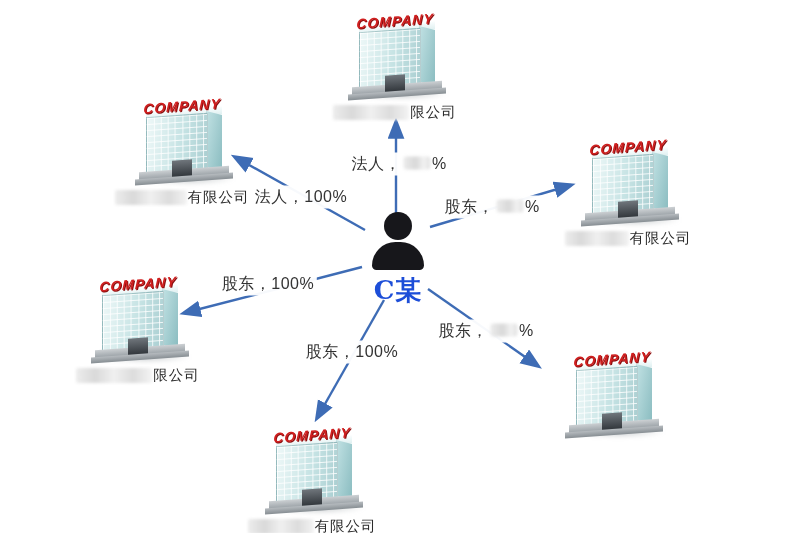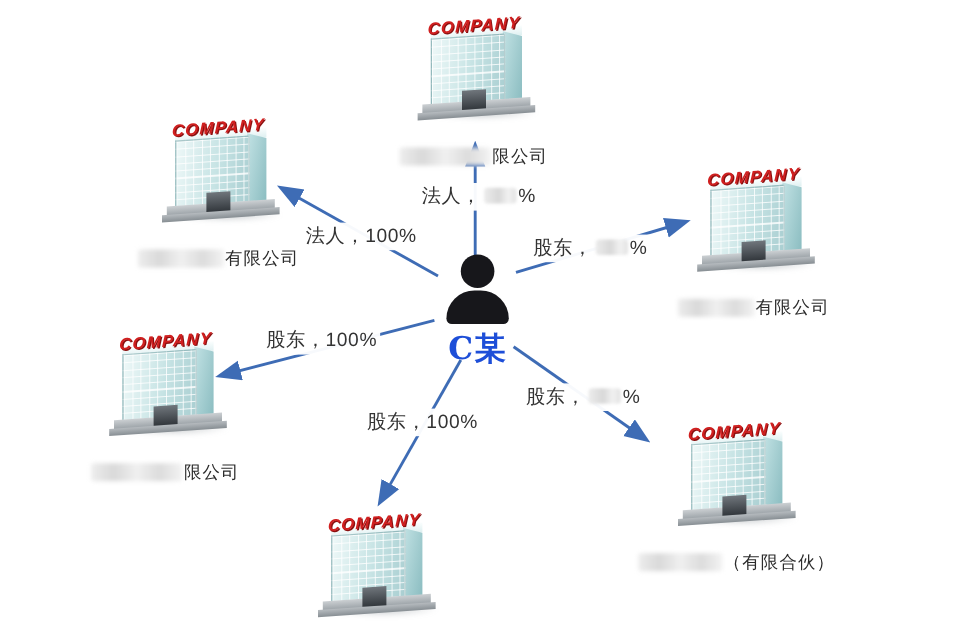--- a/index.html
+++ b/index.html
@@ -32,21 +32,21 @@
          background:linear-gradient(#fbfefe,#dff0f1);transform:skewY(-4deg);}
   .b-base{position:absolute;left:9px;top:72px;width:90px;height:8px;
           background:linear-gradient(#ccd0d3,#9aa1a6);transform:skewY(-4deg);z-index:2;}
   .b-base2{position:absolute;left:5px;top:79px;width:98px;height:6px;
            background:linear-gradient(#b6bbbf,#878e93);transform:skewY(-4deg);z-index:2;}
   .b-door{position:absolute;left:42px;top:63px;width:20px;height:16px;
           background:linear-gradient(#70767c,#33383d);transform:skewY(-4deg);z-index:3;}
   .b-sign{position:absolute;left:4px;top:1px;width:96px;z-index:4;text-align:center;
           color:#d01f1f;font-weight:bold;font-style:italic;font-size:14px;letter-spacing:1px;
           transform:rotate(-4deg) skewX(-6deg);text-shadow:1px 1px 0 #8a1010;}
-  .company-name{margin-top:21px;font-size:14.5px;letter-spacing:1px;white-space:nowrap;}
+  .company-name{margin-top:3px;font-size:14.5px;letter-spacing:1px;white-space:nowrap;}
   .name-mask{display:inline-block;height:15px;border-radius:2px;margin-right:1px;
              background:linear-gradient(90deg,#ededed 0%,#d9d9d9 25%,#f0f0f0 50%,#dcdcdc 75%,#f3f3f3 100%);
              filter:blur(1.6px);vertical-align:-3px;}
   
   .person{position:absolute;left:355px;top:212px;width:86px;text-align:center;z-index:2;}
   .p-head{width:28px;height:28px;border-radius:50%;background:#17171b;margin:0 auto 2px auto;}
   .p-body{width:52px;height:28px;background:#17171b;border-radius:26px 26px 5px 5px;margin:0 auto;}
   .p-name{margin-top:3px;font-size:26px;font-weight:bold;color:#1d4ed8;
           font-family:"DejaVu Serif","Liberation Serif",serif;letter-spacing:1px;}
 </style>
@@ -143,21 +143,20 @@
     <div class="building">
       <div class="b-shadow"></div>
       <div class="b-top"></div>
       <div class="b-side"></div>
       <div class="b-front"></div>
       <div class="b-base"></div>
       <div class="b-base2"></div>
       <div class="b-door"></div>
       <div class="b-sign">COMPANY</div>
     </div>
-    <div class="company-name"><span class="name-mask" style="width:70px;"></span><span>（有限合伙）</span></div>
   </div>
 
   <div class="person">
     <div>
       <div class="p-head"></div>
       <div class="p-body"></div>
     </div>
     <div class="p-name">C某</div>
   </div>
 

